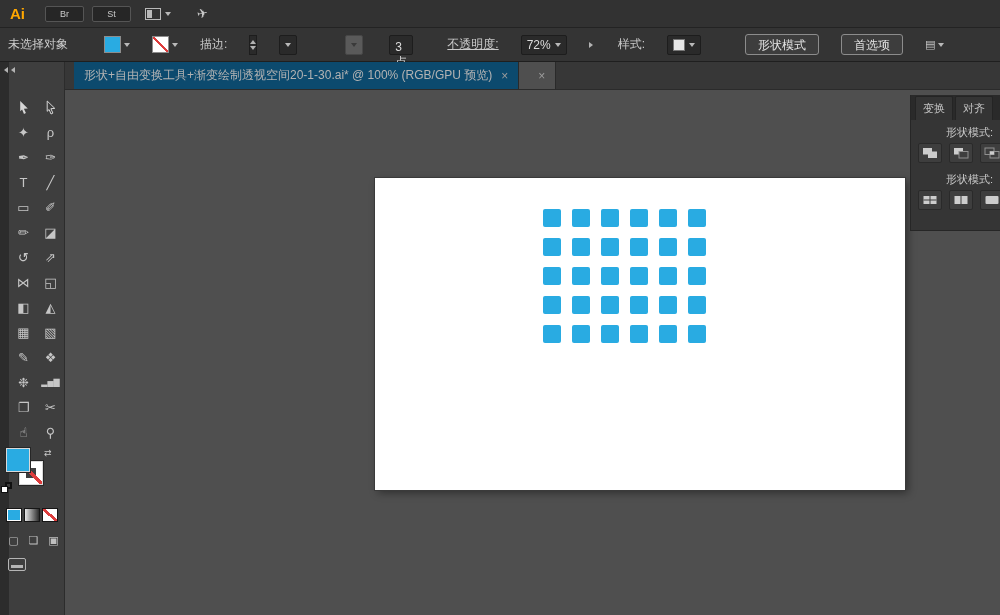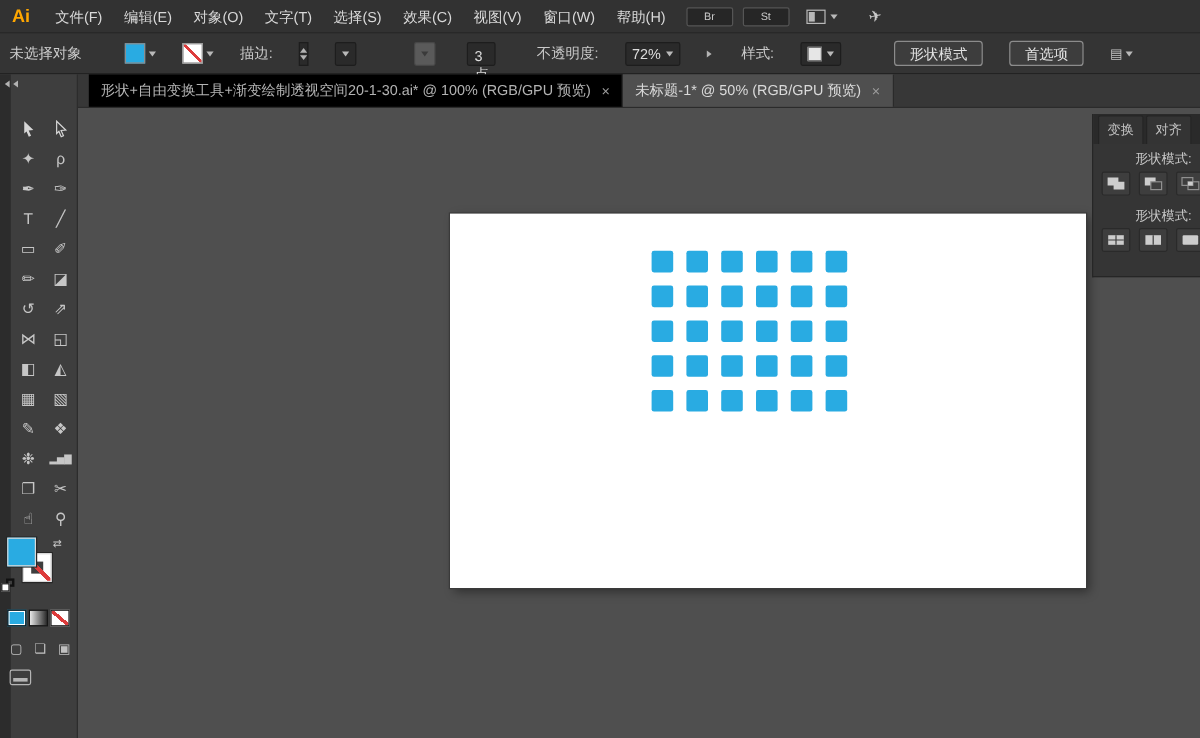--- a/index.html
+++ b/index.html
@@ -48,21 +48,21 @@
   .combo.w-opacity{width:48px;}
   .combo.w-style{width:40px;}
   .dot{width:4px;height:4px;border-radius:50%;background:#e0e0e0;display:inline-block;}
   .mini-btn{width:12px;height:20px;display:flex;align-items:center;justify-content:center;}
   .style-swatch{width:12px;height:12px;background:#e6e6e6;border:1px solid #777;display:inline-block;}
   .spacer{flex:1;}
   .cbtn{background:#3d3d3d;border:1px solid #8c8c8c;border-radius:3px;color:#e2e2e2;font-size:12px;
         font-family:inherit;padding:2px 12px;height:21px;white-space:nowrap;}
   .icon-dd{display:flex;align-items:center;gap:3px;margin-right:52px;}
   .icon-dd .glyph{font-size:11px;color:#c3c3c3;}
-  .op-label{margin-left:12px;}
+  .op-label{margin-left:12px;text-decoration:underline;}
 
   
   .workspace{display:flex;height:553px;}
 
   
   .toolbar{width:65px;background:#3e3e3e;position:relative;flex:none;border-right:1px solid #2c2c2c;}
   .toolbar-edge{position:absolute;left:0;top:0;bottom:0;width:9px;background:#2c2c2c;}
   .collapse{position:absolute;top:5px;left:1px;display:flex;}
   .tools{position:absolute;left:9px;top:33px;width:56px;display:grid;grid-template-columns:repeat(2,27px);justify-content:center;}
   .tool{width:27px;height:25px;display:flex;align-items:center;justify-content:center;font-size:13px;color:#c6c6c6;}
@@ -88,21 +88,21 @@
   .ct.none{background:#fff;background-image:linear-gradient(to top right,transparent 42%,#dd3c3c 42%,#dd3c3c 58%,transparent 58%);}
   .dm-row{position:absolute;left:4px;top:470px;display:flex;gap:1px;}
   .dm{width:19px;height:16px;display:flex;align-items:center;justify-content:center;font-size:11px;color:#c0c0c0;}
   .screen-row{position:absolute;left:8px;top:496px;}
   .screen-btn{width:18px;height:13px;border:1px solid #b5b5b5;border-radius:2px;display:block;position:relative;}
   .screen-btn::after{content:"";position:absolute;left:2px;right:2px;bottom:2px;height:3px;background:#b5b5b5;}
 
   
   .doc-area{flex:1;display:flex;flex-direction:column;min-width:0;}
   .tab-strip{height:28px;background:#373737;border-bottom:1px solid #2b2b2b;display:flex;align-items:stretch;padding-left:9px;}
-  .doc-tab{display:flex;align-items:center;padding:0 10px;font-size:12px;color:#b3b3b3;background:#000000;
+  .doc-tab{display:flex;align-items:center;padding:0 10px;font-size:12px;color:#b3b3b3;background:#0c4a6e;
            border-right:1px solid #2a2a2a;white-space:nowrap;}
   .doc-tab.active{background:#4f4f4f;color:#dadada;}
   .tab-close{margin-left:9px;color:#9c9c9c;font-size:12px;}
   .canvas{flex:1;position:relative;background:#4f4f4f;overflow:hidden;}
   .artboard{position:absolute;left:310px;top:88px;width:530px;height:312px;background:#fff;
             box-shadow:0 0 0 1px #3a3a3a,3px 3px 8px rgba(0,0,0,.4);}
   .squares{position:absolute;left:168px;top:31px;display:grid;gap:11px;grid-auto-rows:18px;}
   .sq{width:18px;height:18px;border-radius:2px;}
 
   
@@ -115,31 +115,20 @@
   .pf-row{display:flex;gap:7px;padding:1px 7px 4px;overflow:hidden;}
   .pf-btn{width:24px;height:20px;background:#3e3e3e;border:1px solid #2a2a2a;border-radius:2px;flex:none;
           display:flex;align-items:center;justify-content:center;}
   .pf-btn svg{width:18px;height:14px;display:block;}
 </style>
 </head>
 <body>
 
 <div class="menu-bar">
   <span class="logo">Ai</span>
-  <div class="menu-items">
-      <span class="menu-item">文件(F)</span>
-      <span class="menu-item">编辑(E)</span>
-      <span class="menu-item">对象(O)</span>
-      <span class="menu-item">文字(T)</span>
-      <span class="menu-item">选择(S)</span>
-      <span class="menu-item">效果(C)</span>
-      <span class="menu-item">视图(V)</span>
-      <span class="menu-item">窗口(W)</span>
-      <span class="menu-item">帮助(H)</span>
-    </div>
   <span class="badge">Br</span>
   <span class="badge">St</span>
   <div class="arrange-dd">
     <span class="arrange-icon">
         <i class="pane fill"></i>
         <i class="pane"></i>
       </span>
     <span class="chv"></span>
   </div>
   <span class="share">✈</span>
@@ -279,21 +268,20 @@
     </div>
   </div>
 
   <div class="doc-area">
     <div class="tab-strip">
         <div class="doc-tab">
           <span>形状+自由变换工具+渐变绘制透视空间20-1-30.ai* @ 100% (RGB/GPU 预览)</span>
           <span class="tab-close">×</span>
         </div>
         <div class="doc-tab active">
-          <span>未标题-1* @ 50% (RGB/GPU 预览)</span>
           <span class="tab-close">×</span>
         </div>
       </div>
     <div class="canvas">
       <div class="artboard">
         <div class="squares" style="grid-template-columns: repeat(6, 18px); gap: 11px;">
             <div class="sq" style="background: rgb(41, 171, 226);"></div>
             <div class="sq" style="background: rgb(41, 171, 226);"></div>
             <div class="sq" style="background: rgb(41, 171, 226);"></div>
             <div class="sq" style="background: rgb(41, 171, 226);"></div>

